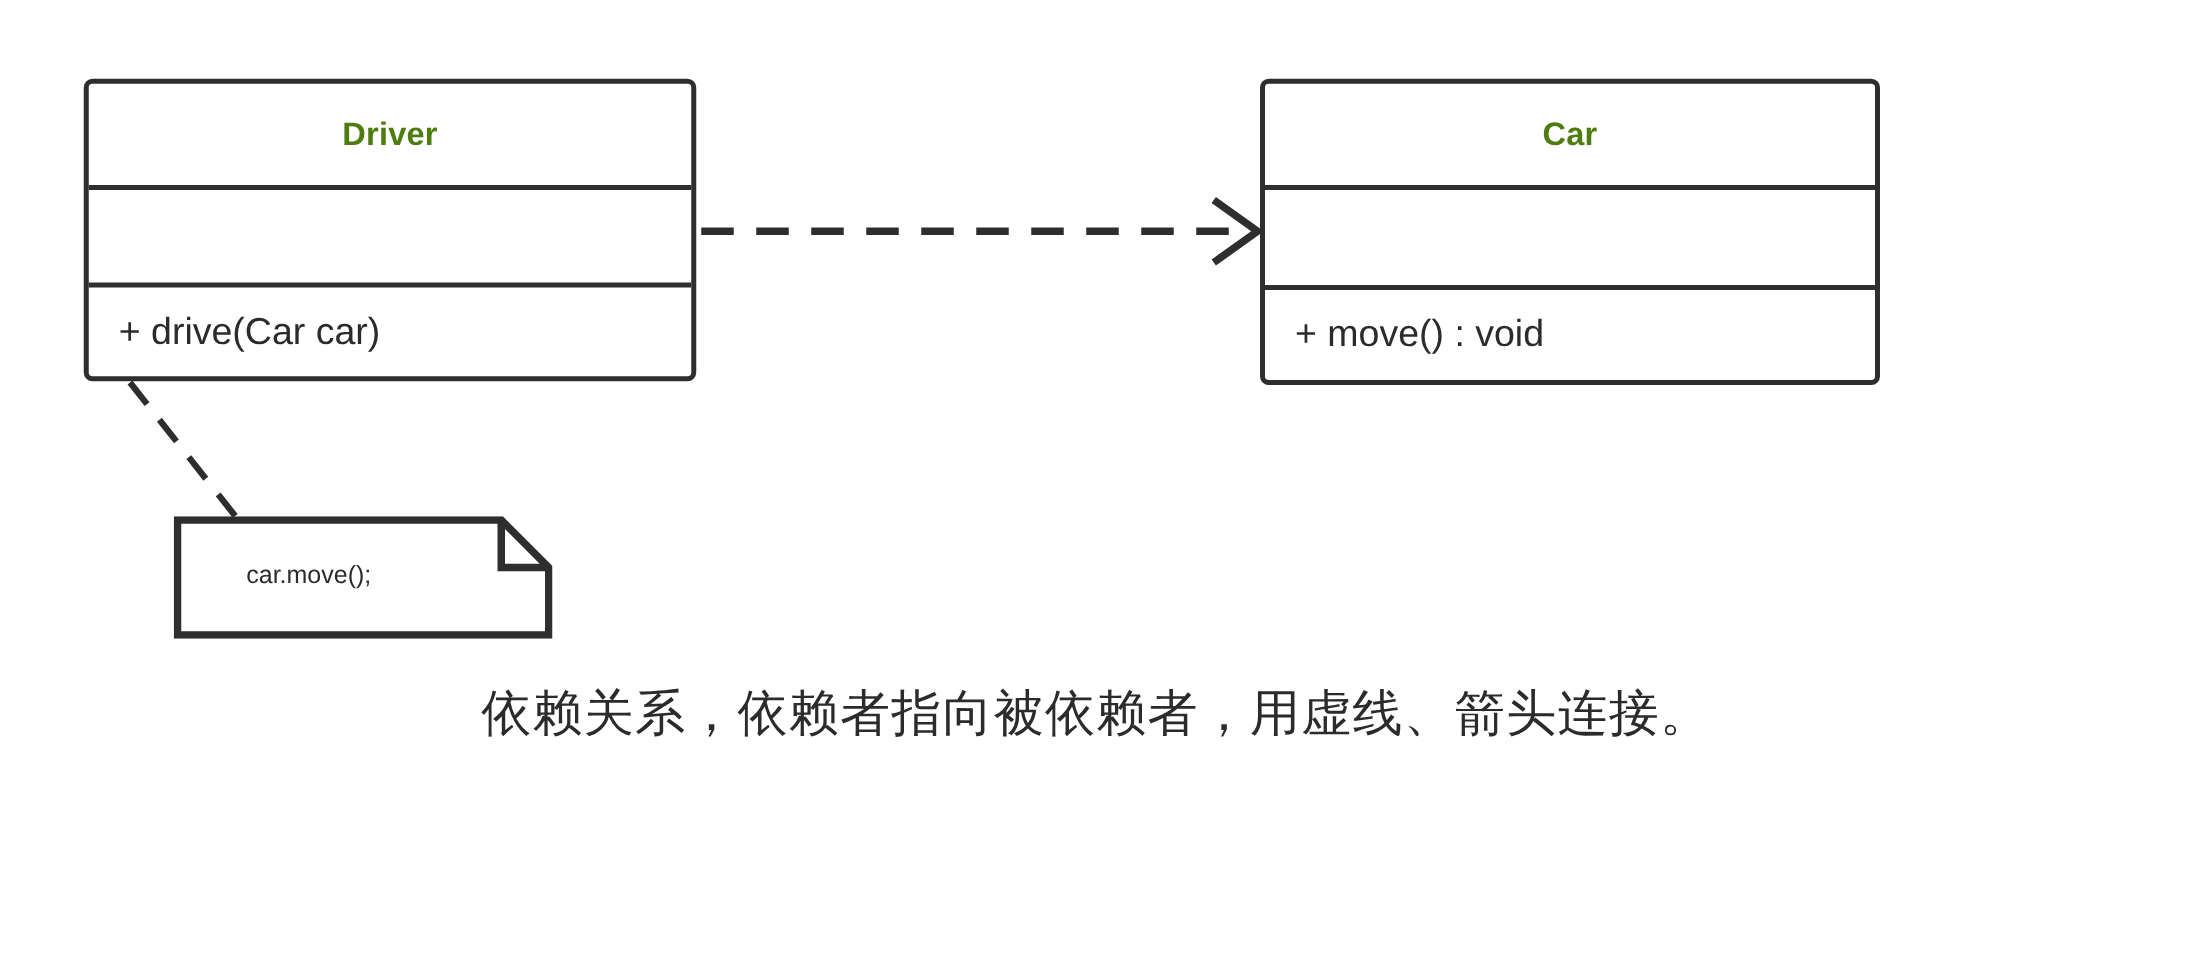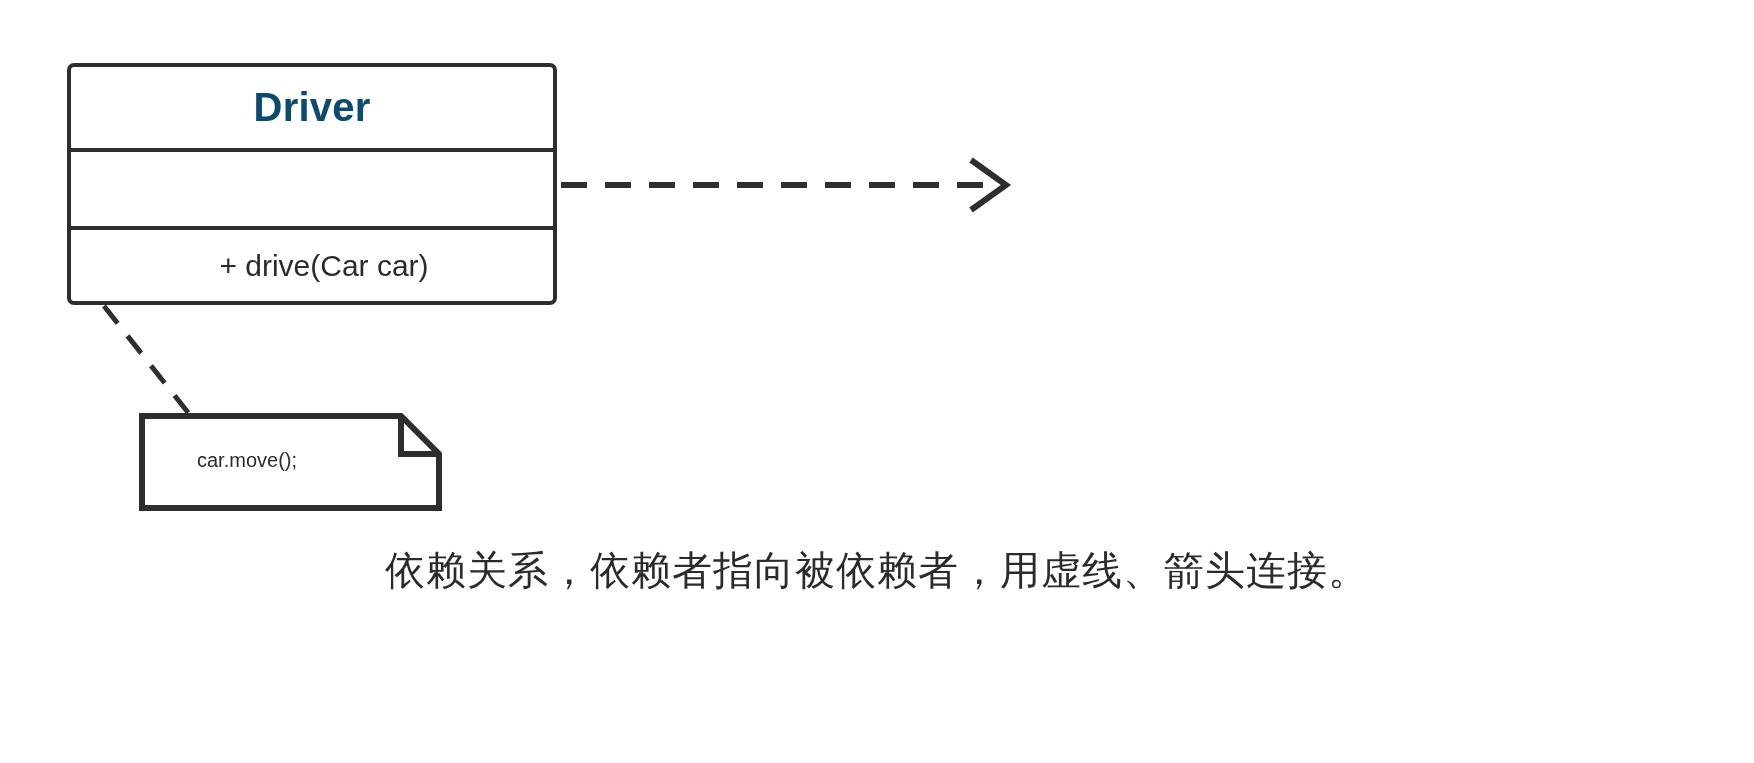--- a/index.html
+++ b/index.html
@@ -39,41 +39,41 @@
   }
   .uml-class .compartment.name-row {
     justify-content: center;
     border-bottom: 4px solid #2e2e2e;
   }
   .uml-class .compartment.attr-row {
     border-bottom: 4px solid #2e2e2e;
   }
   .uml-class .class-name {
     font-weight: bold;
-    font-size: 40px;
-    color: #0c4a6e;
+    font-size: 26px;
+    color: #4d7c0f;
     letter-spacing: 0.2px;
   }
   .uml-class .member {
     font-size: 30px;
     color: #2b2b2b;
     padding-left: 24px;
     white-space: nowrap;
   }
 
   
   #driver-class {
     left: 67px;
     top: 63px;
     width: 490px;
     height: 242px;
   }
   #driver-class .name-row   { height: 85px; }
   #driver-class .attr-row   { height: 78px; }
-  #driver-class .method-row { flex: 1 1 auto; justify-content: center; }
+  #driver-class .method-row { flex: 1 1 auto; }
 
   
   #car-class {
     left: 1008px;
     top: 63px;
     width: 496px;
     height: 245px;
   }
   #car-class .name-row   { height: 85px; }
   #car-class .attr-row   { height: 80px; }
@@ -136,20 +136,29 @@
   <div class="uml-class" id="driver-class">
     <div class="compartment name-row">
       <span class="class-name">Driver</span>
     </div>
     <div class="compartment attr-row"></div>
     <div class="compartment method-row">
       <span class="member">+ drive(Car car)</span>
     </div>
   </div>
 
+  <div class="uml-class" id="car-class">
+    <div class="compartment name-row">
+      <span class="class-name">Car</span>
+    </div>
+    <div class="compartment attr-row"></div>
+    <div class="compartment method-row">
+      <span class="member">+ move() : void</span>
+    </div>
+  </div>
 
   <div id="note-box">
     <svg width="303" height="98" viewBox="0 0 303 98" xmlns="http://www.w3.org/2000/svg">
       <path d="M3,3 L262,3 L300,41 L300,95 L3,95 Z" fill="#ffffff" stroke="#2e2e2e" stroke-width="6" stroke-linejoin="miter"></path>
       <path d="M262,3 L262,41 L300,41" fill="none" stroke="#2e2e2e" stroke-width="6" stroke-linejoin="miter"></path>
     </svg>
     <span class="note-text">car.move();</span>
   </div>
 
   <div id="caption">依赖关系，依赖者指向被依赖者，用虚线、箭头连接。</div>

